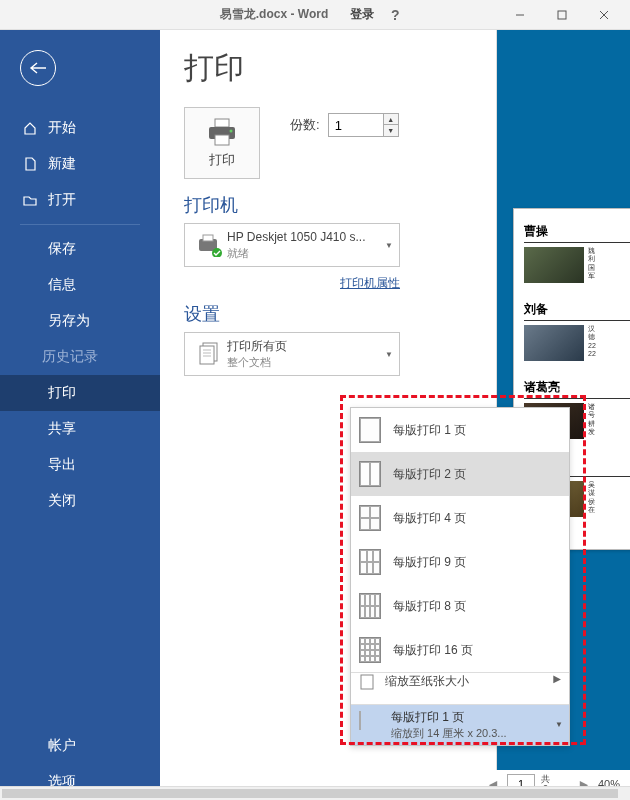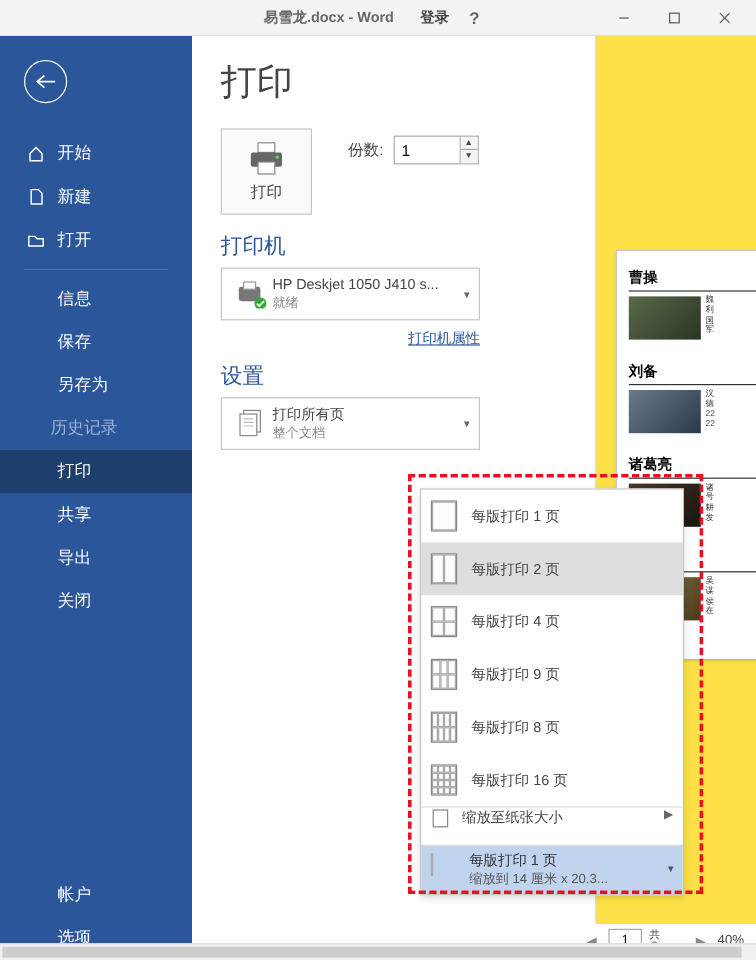--- a/index.html
+++ b/index.html
@@ -72,21 +72,21 @@
 .pps-current .sub { font-size: 11px; color: #555; }
 .pps-current .caret { margin-left: auto; font-size: 8px; color: #555; }
 
 
 .red-box { position: absolute; border: 3px dashed #e81123; left: 180px; top: 365px; width: 246px; height: 350px; pointer-events: none; z-index: 8; }
 
 
 .page-setup-link { position: absolute; left: 360px; top: 726px; }
 
 
-.preview { position: absolute; right: 0; top: 0; bottom: 30px; width: 134px; border-left: 1px solid #ddd; background: #fde047; padding-top: 180px; overflow: hidden; }
+.preview { position: absolute; right: 0; top: 0; bottom: 30px; width: 134px; border-left: 1px solid #ddd; background: #0369a1; padding-top: 180px; overflow: hidden; }
 .preview-page { position: absolute; left: 16px; top: 178px; width: 160px; background: #fff; border: 1px solid #bbb; box-shadow: 0 1px 3px rgba(0,0,0,0.2); padding: 14px 10px; }
 .pv-section { margin-bottom: 18px; }
 .pv-title { font-size: 12px; font-weight: bold; border-bottom: 1px solid #333; padding-bottom: 2px; margin-bottom: 4px; }
 .pv-row { display: flex; gap: 4px; }
 .pv-img { width: 60px; height: 36px; background: linear-gradient(135deg,#5a6a4a,#2a3424); flex-shrink: 0; }
 .pv-txt { font-size: 7px; color: #333; line-height: 1.2; writing-mode: horizontal-tb; }
 
 
 .bottom-bar { position: absolute; bottom: 6px; right: 10px; display: flex; align-items: center; gap: 6px; font-size: 11px; color: #444; }
 .bottom-bar .pg-arrow { width: 16px; height: 16px; display: flex; align-items: center; justify-content: center; color: #888; cursor: pointer; }
@@ -153,24 +153,24 @@
     <div class="nav-item">
       <span class="ico">
           <svg width="14" height="14">
             <path d="M1 4 H6 L8 6 H13 V12 H1 Z" fill="none" stroke="#fff" stroke-width="1.2"></path>
           </svg>
         </span>
       <span>打开</span>
     </div>
     <div class="nav-sep"></div>
     <div class="nav-item">
+        <span style="margin-left:26px;">保存</span>
+      </div>
+    <div class="nav-item">
         <span style="margin-left:26px;">信息</span>
-      </div>
-    <div class="nav-item">
-        <span style="margin-left:26px;">保存</span>
       </div>
     <div class="nav-item">
         <span style="margin-left:26px;">另存为</span>
       </div>
     <div class="nav-item disabled">
         <span style="margin-left:26px;">历史记录</span>
       </div>
     <div class="nav-item selected">
         <span style="margin-left:26px;">打印</span>
       </div>

